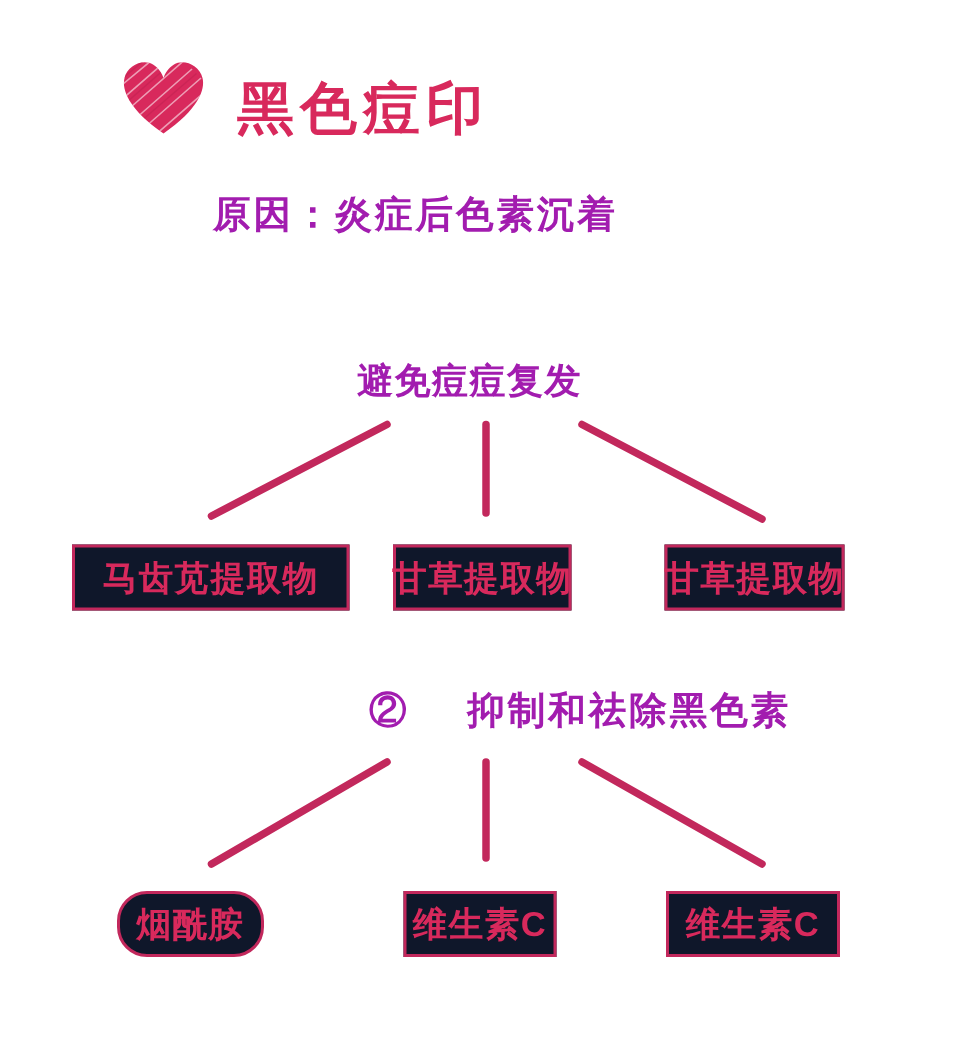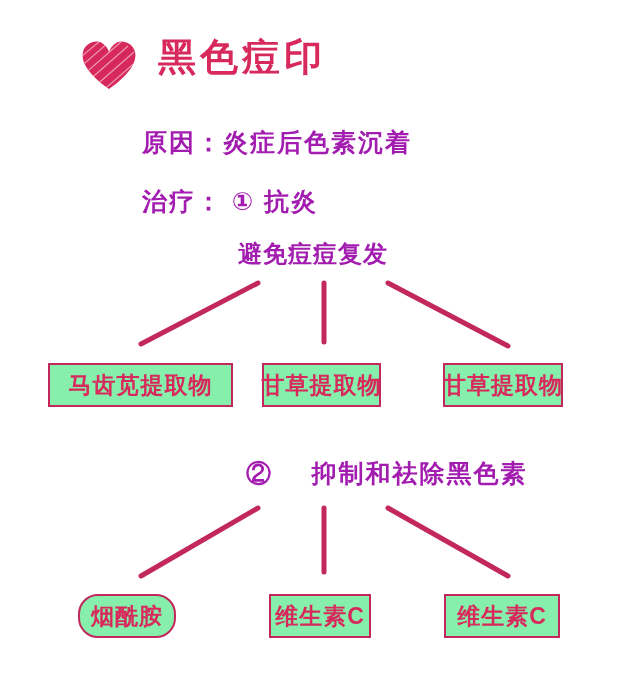--- a/index.html
+++ b/index.html
@@ -19,21 +19,21 @@
     overflow: hidden;
     color: #d02b5e;
   }
 
   
   .title-row {
     position: absolute;
     left: 80px;
     top: 38px;
     display: flex;
-    align-items: flex-start;
+    align-items: flex-end;
     gap: 20px;
   }
   .heart-icon {
     width: 58px;
     height: 54px;
     flex: 0 0 auto;
     display: block;
   }
   .title-text {
     font-size: 38px;
@@ -89,21 +89,21 @@
     width: 640px;
     height: 698px;
     pointer-events: none;
   }
 
   
   .box {
     position: absolute;
     box-sizing: border-box;
     border: 2px solid #c2285c;
-    background: #86efac;
+    background: #0f172a;
     display: flex;
     align-items: center;
     justify-content: center;
     color: #d8295c;
     font-weight: bold;
     font-size: 23px;
     letter-spacing: 1px;
     white-space: nowrap;
   }
 
@@ -147,21 +147,20 @@
           <line x1="-4" y1="19" x2="27" y2="-7"></line>
           <line x1="0" y1="34" x2="39" y2="0"></line>
           <line x1="9" y1="47" x2="51" y2="11"></line>
         </g>
       </svg>
     </span>
     <span class="title-text">黑色痘印</span>
   </div>
 
   <div class="line cause-line">原因：炎症后色素沉着</div>
-  <div class="line treat-line">治疗： ① 抗炎</div>
 
   <div class="line sub-head-1">避免痘痘复发</div>
 
   <svg class="connectors" viewBox="0 0 640 698" xmlns="http://www.w3.org/2000/svg" aria-hidden="true">
     <g stroke="#c2285c" stroke-width="5" stroke-linecap="round" fill="none">
       <line x1="141" y1="344" x2="258" y2="283"></line>
       <line x1="324" y1="283" x2="324" y2="342"></line>
       <line x1="388" y1="283" x2="508" y2="346"></line>
 
       <line x1="141" y1="576" x2="258" y2="508"></line>

